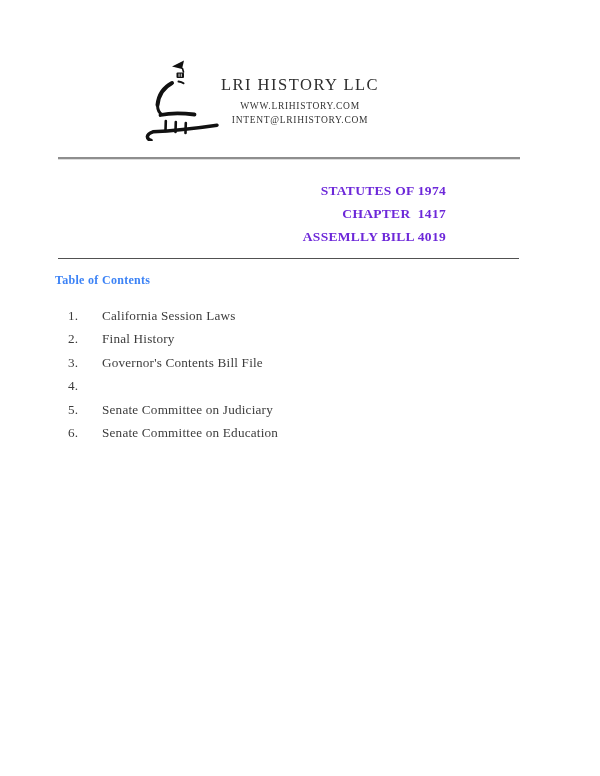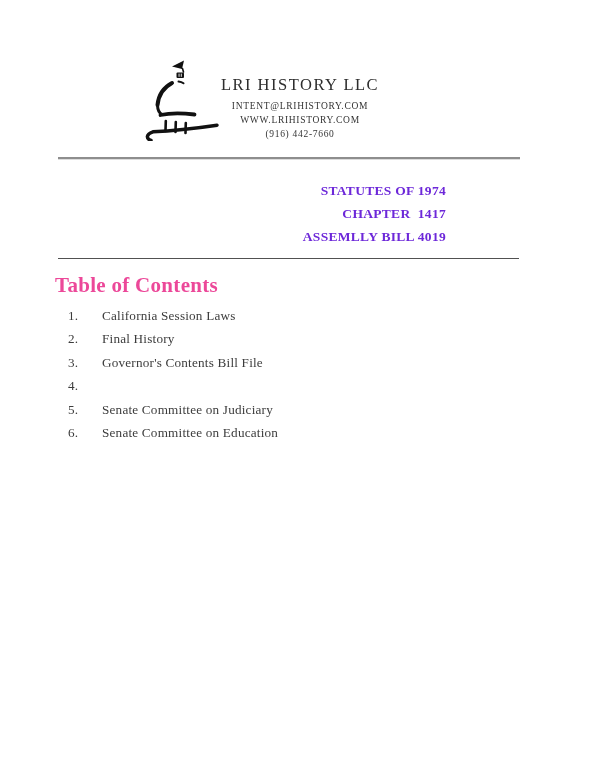--- a/index.html
+++ b/index.html
@@ -39,21 +39,21 @@
   .case-info {
     position:absolute; top:179px; right:110px;
     text-align:right; font-weight:700; font-size:13.5px;
     line-height:23.2px; letter-spacing:0.3px; color:#6d28d9;
   }
   .case-line { white-space:pre; }
 
   
   .toc-title {
     position:absolute; left:55px; top:273px;
-    font-size:21px; font-weight:700; letter-spacing:0.3px; color:#ec4899;
+    font-size:12px; font-weight:700; letter-spacing:0.3px; color:#3b82f6;
   }
   .toc-list {
     position:absolute; left:58px; top:308px;
     margin:0; padding:0; list-style:none;
     font-size:13.2px; line-height:16px; color:#3c3c3c;
   }
   .toc-item { display:flex; align-items:flex-start; height:23.4px; }
   .toc-number { width:20px; text-align:right; }
   .toc-label { margin-left:24px; letter-spacing:0.2px; }
 </style>
@@ -80,23 +80,22 @@
 
     <path d="M21.8,64 L21.5,74" stroke="#111" stroke-width="2.6" stroke-linecap="round"></path>
     <path d="M31.8,65 L31.5,75" stroke="#111" stroke-width="2.6" stroke-linecap="round"></path>
     <path d="M41.8,66 L41.5,76" stroke="#111" stroke-width="2.6" stroke-linecap="round"></path>
 
     <path d="M7,83.5 C2.5,82 1.2,77.5 9,74.8 C32,73.8 54,71 73,68.2" stroke="#111" stroke-width="3.5" stroke-linecap="round"></path>
   </svg>
 
   <div class="header-text">
     <div class="company-name">LRI HISTORY LLC</div>
+    <div class="contact-line">WWW.LRIHISTORY.COM</div>
     <div class="contact-line">INTENT@LRIHISTORY.COM</div>
-    <div class="contact-line">WWW.LRIHISTORY.COM</div>
-    <div class="contact-line">(916) 442-7660</div>
   </div>
 
   <div class="rule-thick"></div>
 
   <div class="case-info">
     <div class="case-line">STATUTES OF 1974</div>
     <div class="case-line">CHAPTER  1417</div>
     <div class="case-line">ASSEMLLY BILL 4019</div>
   </div>
 

